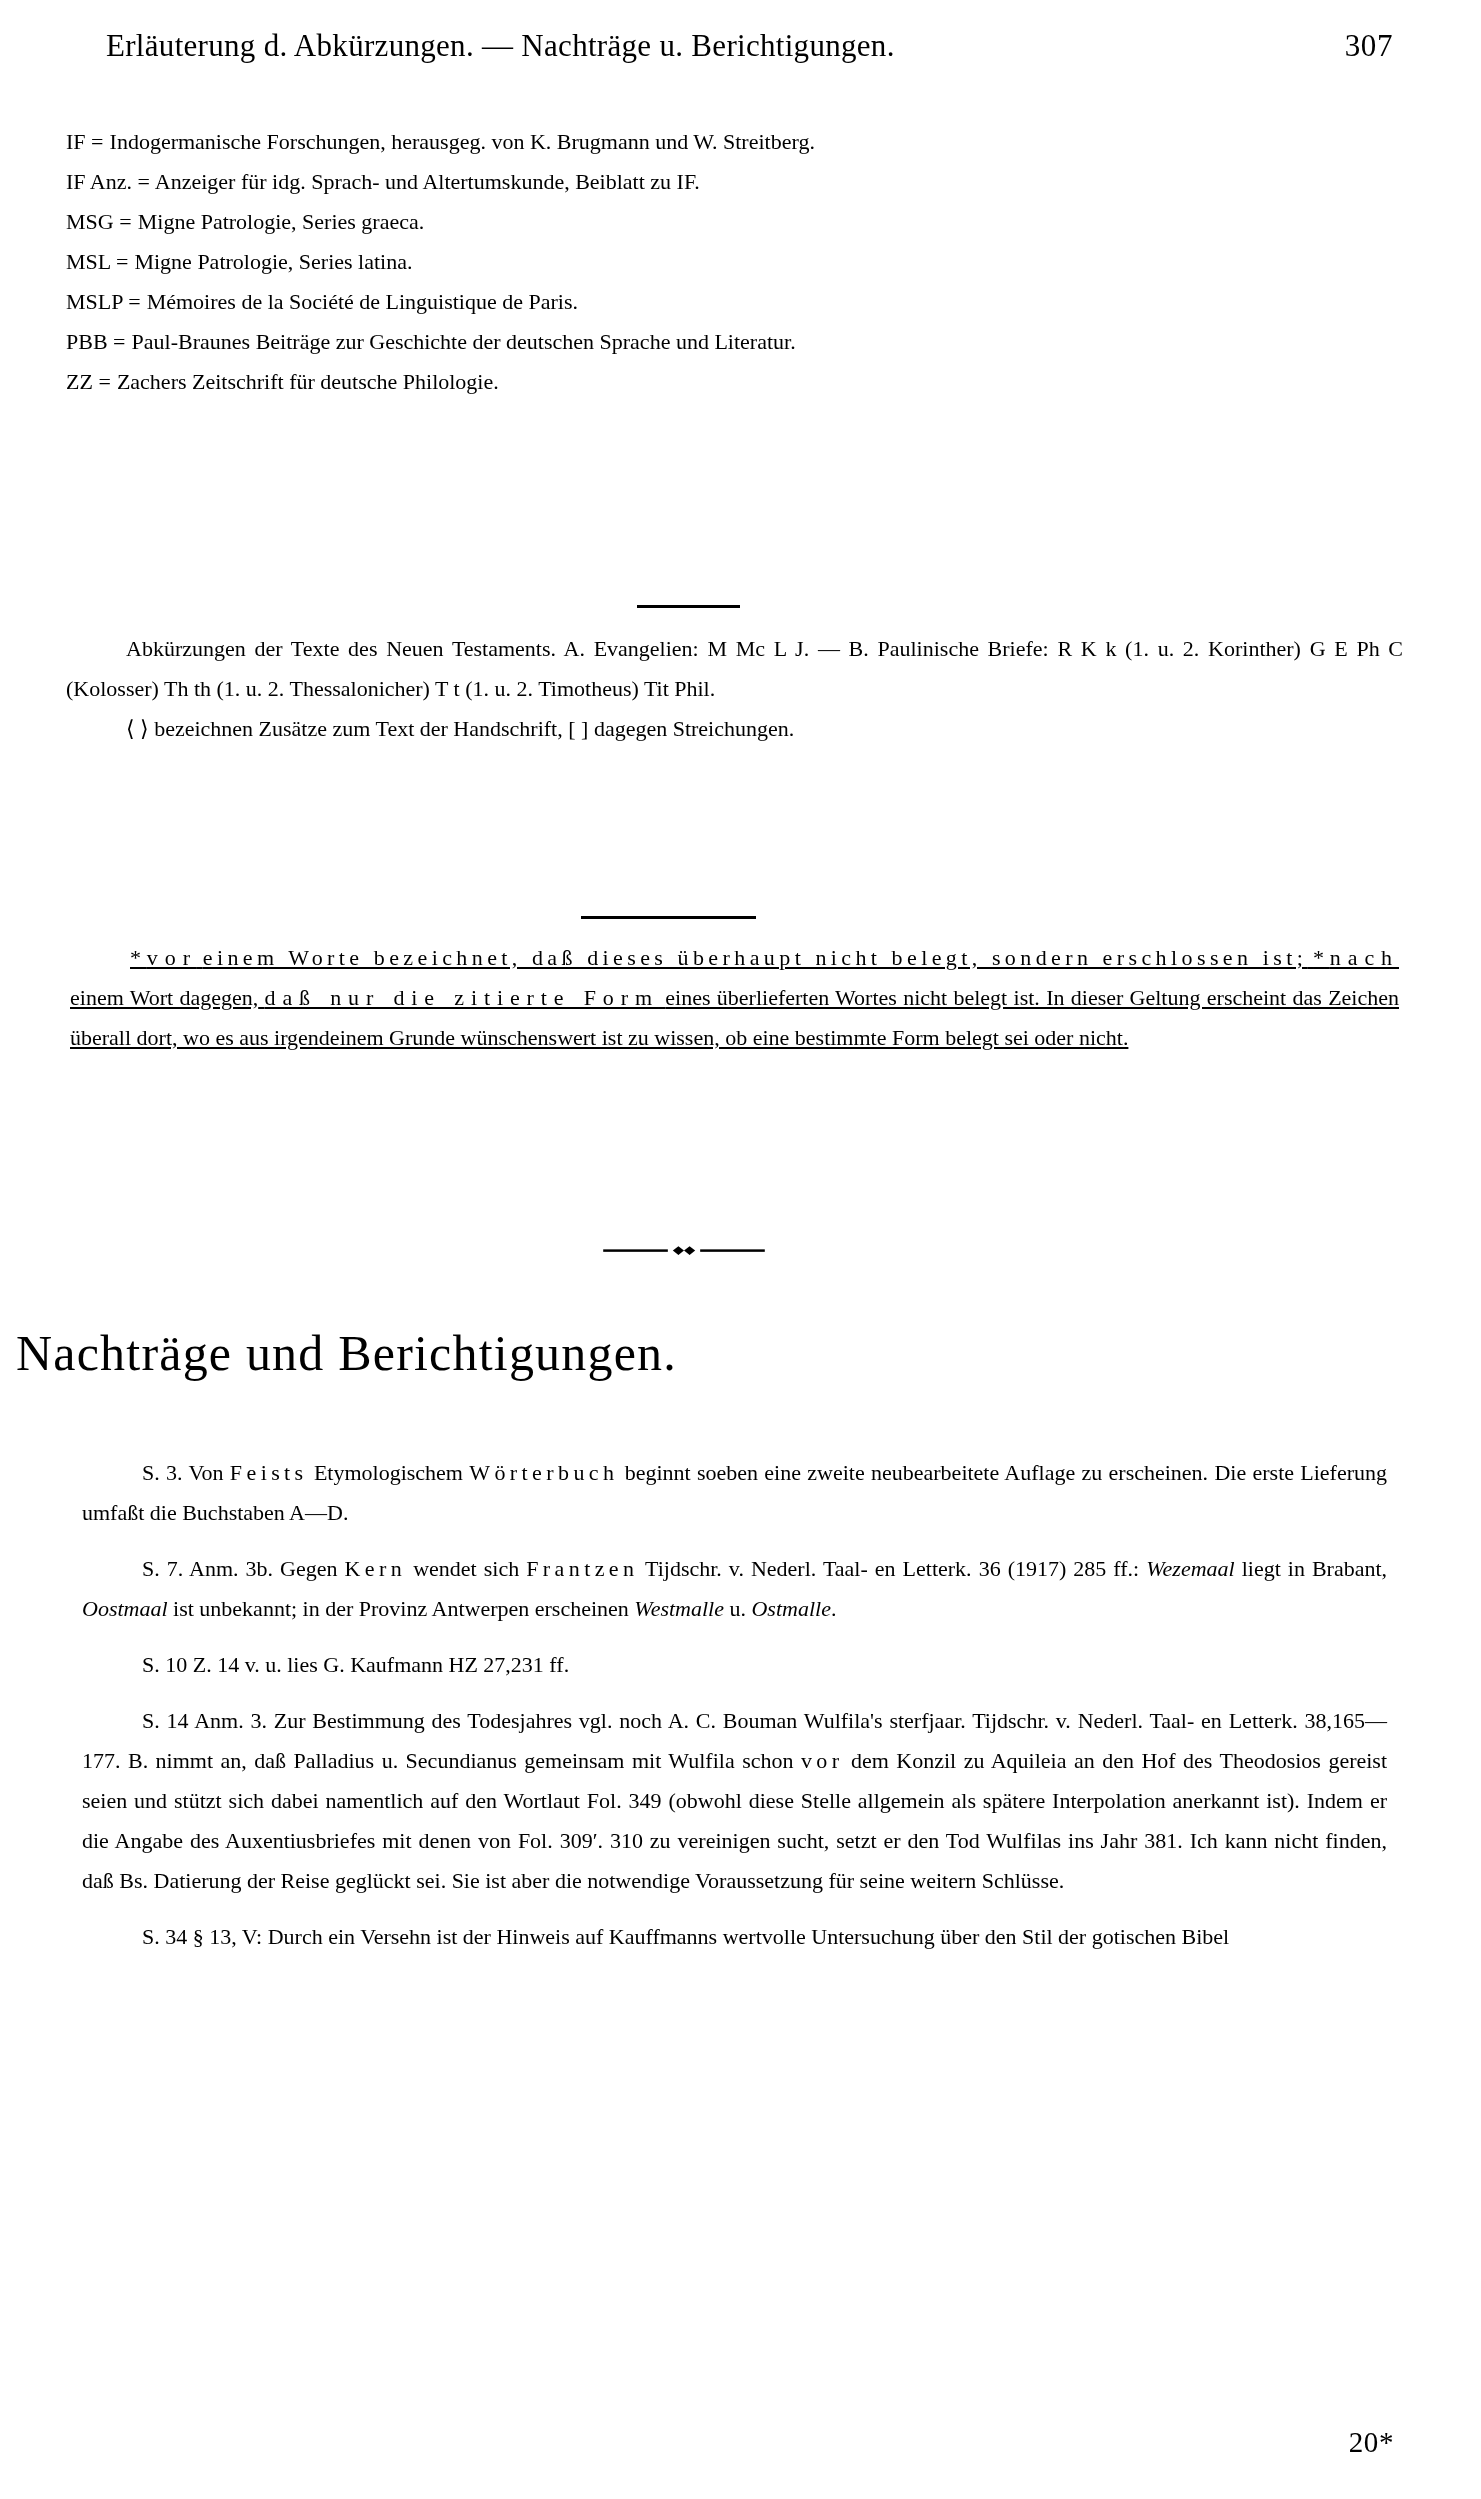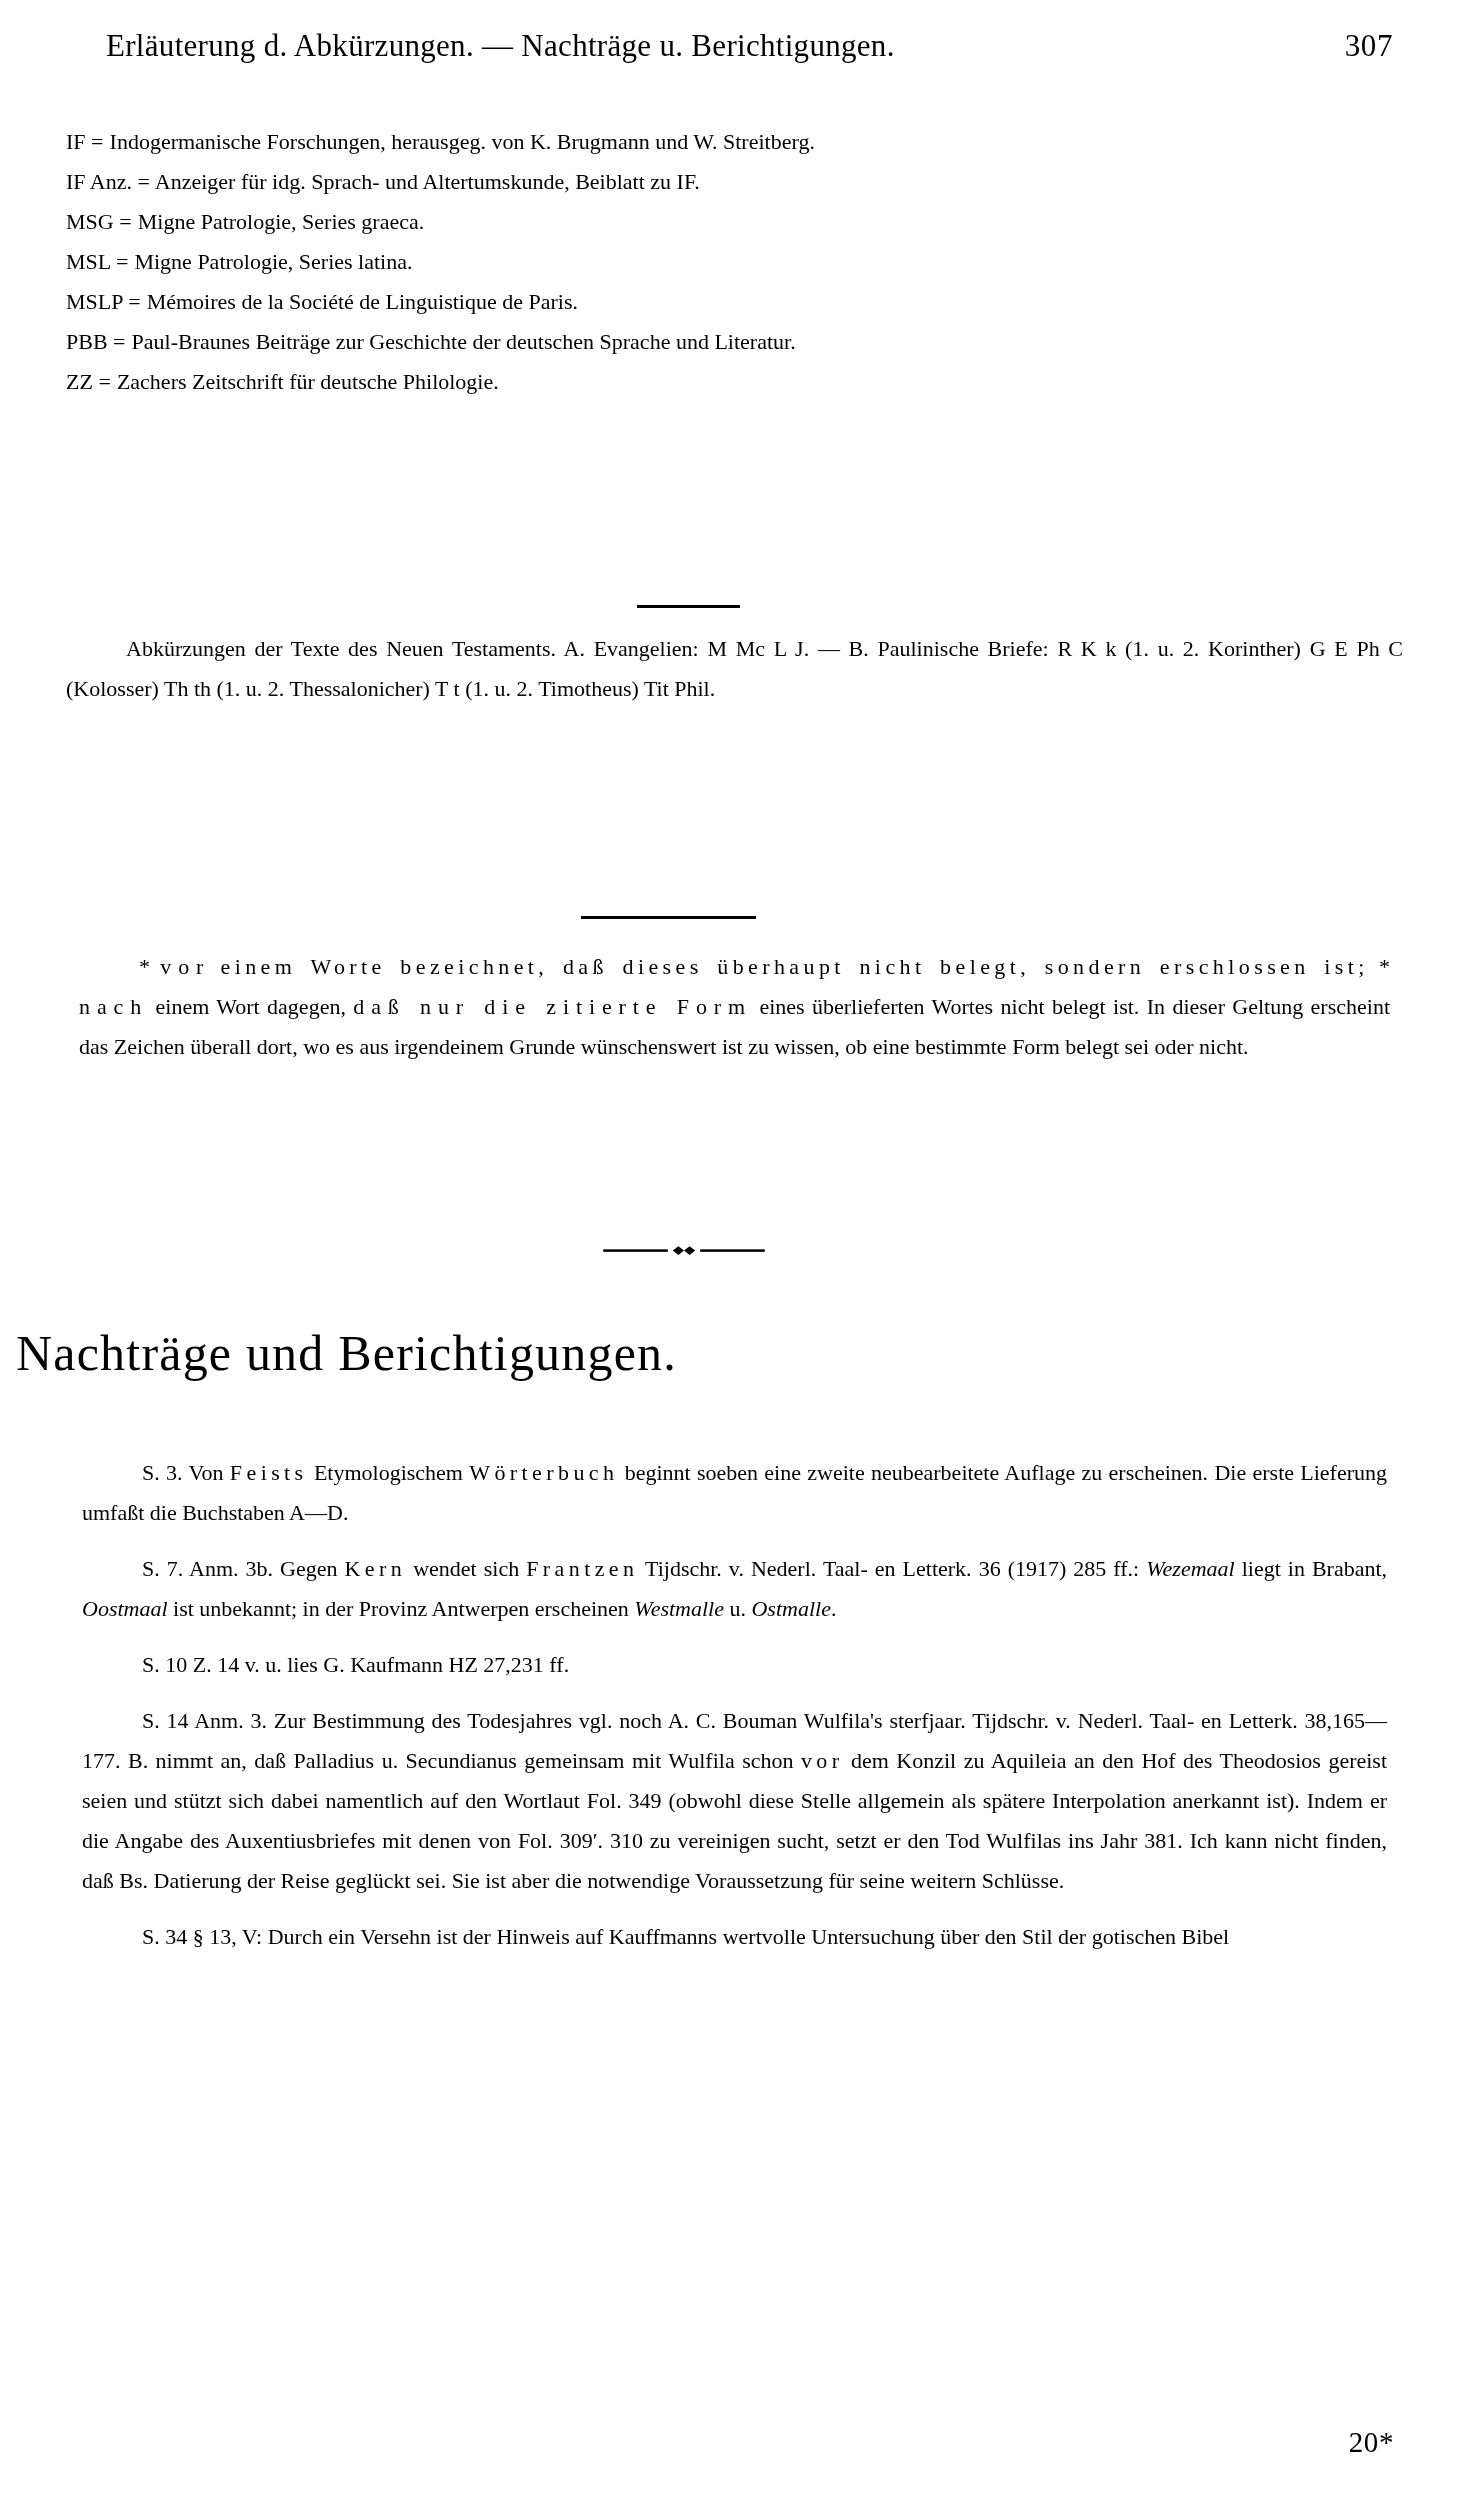--- a/index.html
+++ b/index.html
@@ -79,21 +79,21 @@
     height: 11.2px;
   }
 
   
   .nt-block { top: 629px; }
   .nt-block p { margin: 0; }
   .indent { text-indent: 60px; }
 
   
   .star-block { top: 934px; }
-  .star-block p { margin: 13px; }
+  .star-block p { margin: 4px; text-decoration: underline; }
 
   
   .section-heading {
     position: absolute;
     left: 0;
     top: 1312px;
     width: 1481px;
     text-align: left;
     font-size: 50px;
     line-height: 1.0;
@@ -180,20 +180,25 @@
 
   <div class="rule rule-1"></div>
 
   <div class="block nt-block">
     <p class="indent"><span>Abkürzungen der Texte des Neuen Testaments.</span>
       <span>A. Evangelien:</span>
       <span>M Mc L J.</span>
       <span>—</span>
       <span>B. Paulinische Briefe:</span>
       <span>R K k (1. u. 2. Korinther) G E Ph C (Kolosser) Th th (1. u. 2. Thessalonicher) T t (1. u. 2. Timotheus) Tit Phil.</span>
+    </p>
+    <p class="indent"><span>⟨ ⟩</span>
+      <span>bezeichnen Zusätze zum Text der Handschrift,</span>
+      <span>[ ]</span>
+      <span>dagegen Streichungen.</span>
     </p>
   </div>
 
   <div class="rule rule-2"></div>
 
   <div class="block star-block">
     <p class="indent"><span>*</span>
       <span class="sp-wide">vor</span>
       <span class="sp">einem Worte bezeichnet, daß dieses überhaupt nicht belegt, sondern erschlossen ist;</span>
       <span>*</span>

